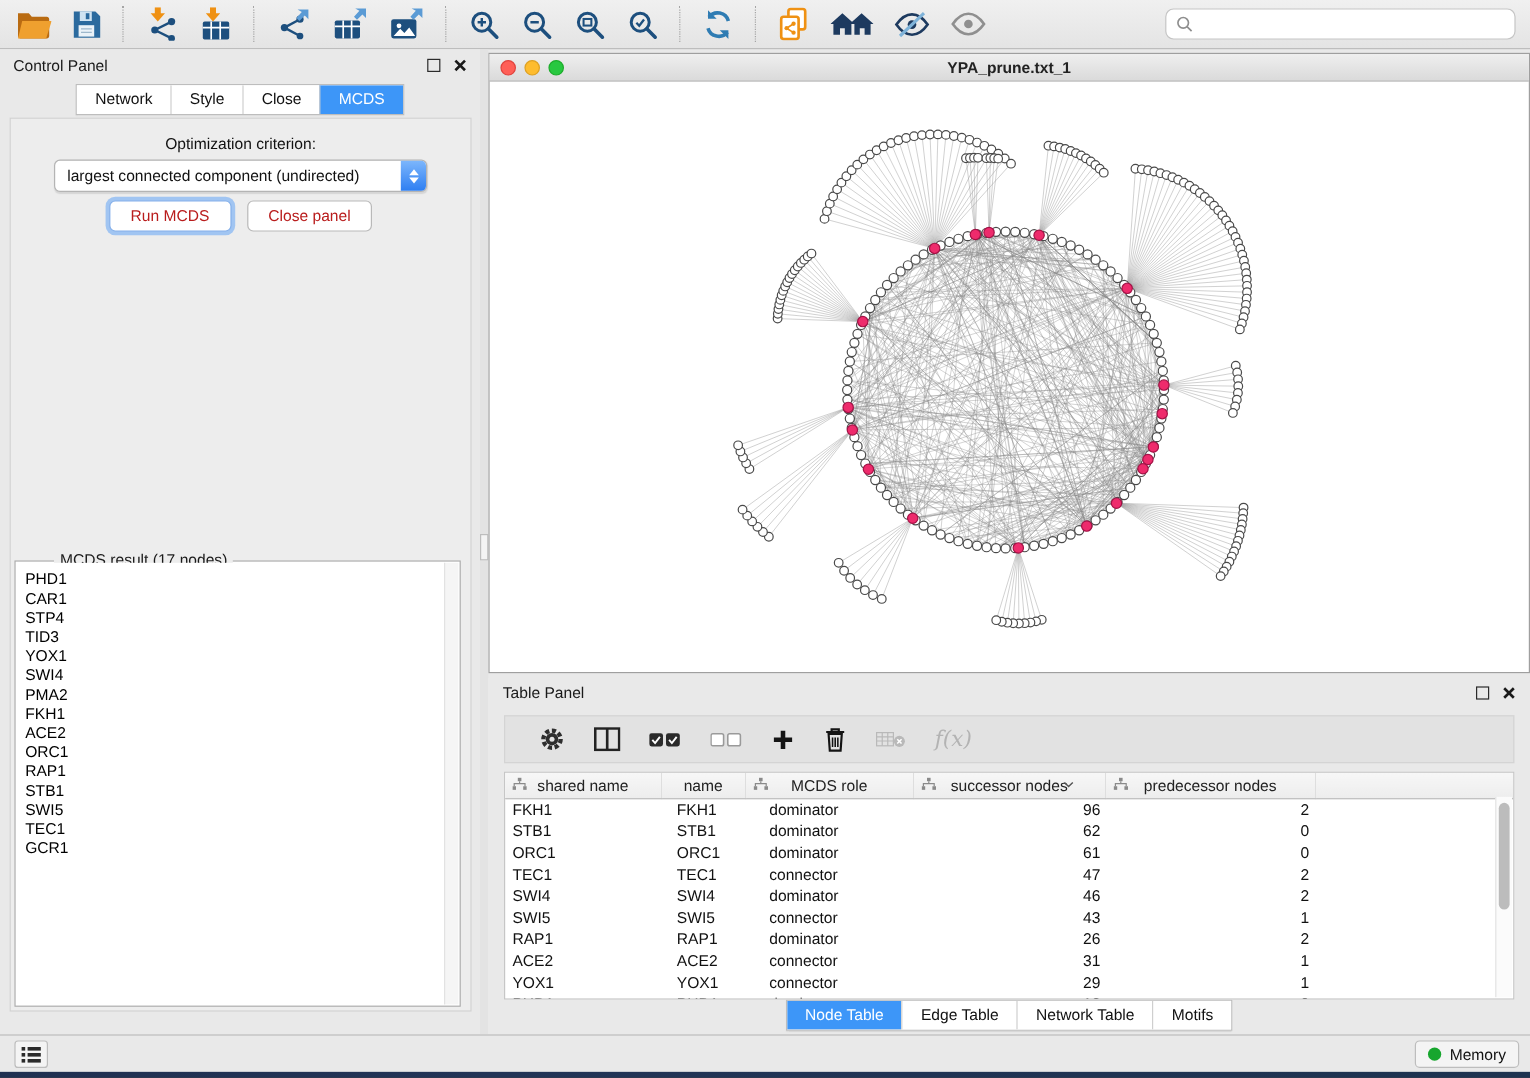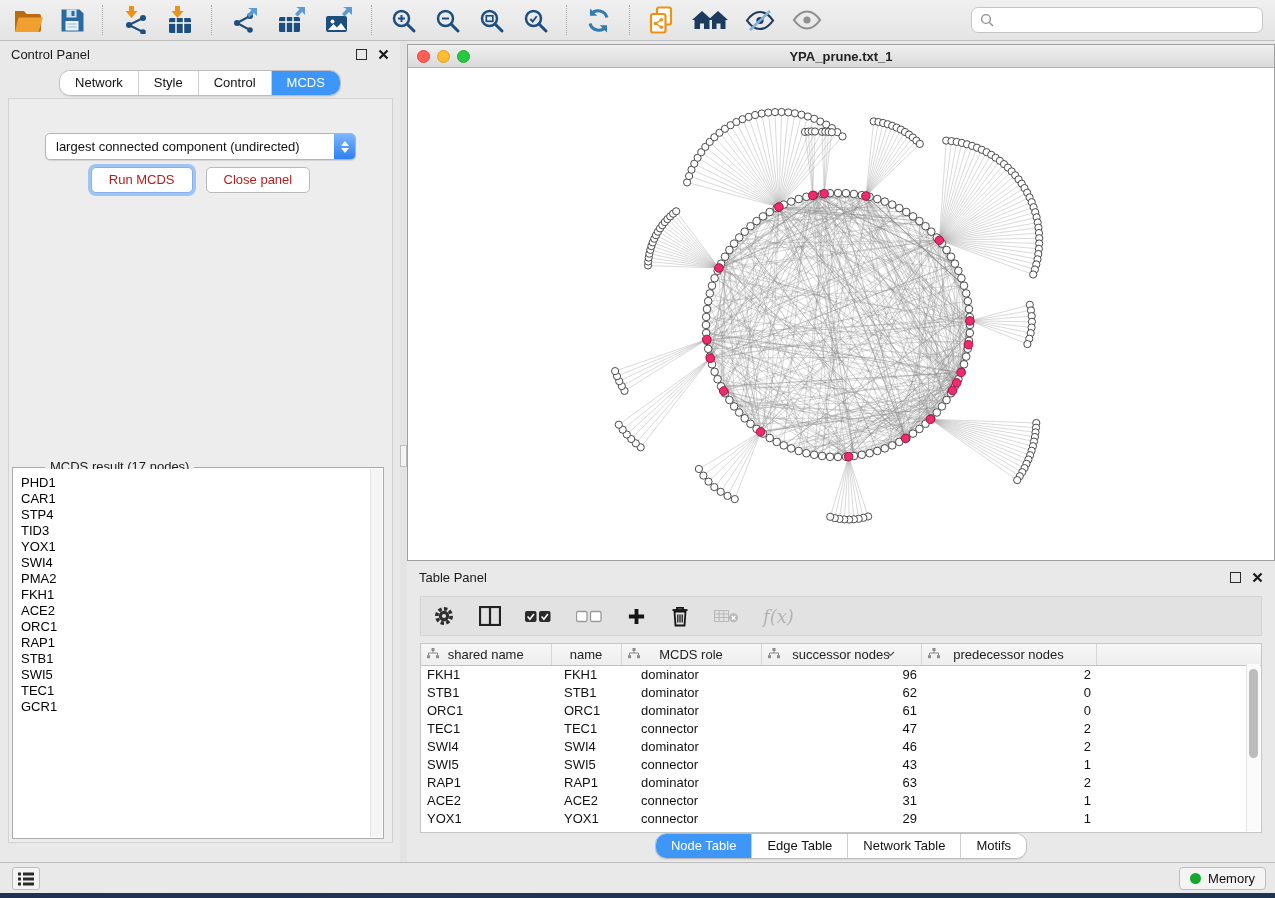--- a/index.html
+++ b/index.html
@@ -19,21 +19,21 @@
   
   .main{position:absolute;top:41px;left:0;right:0;height:821px;}
 
   
   .cpanel{position:absolute;left:0;top:0;width:400px;height:100%;background:#e9e9e9;}
   .cp-head{height:26px;display:flex;align-items:center;padding:0 11px;text-align:right;}
   .panel-title{font-size:13px;color:#1a1a1a;}
   .panel-icons{margin-left:auto;display:flex;gap:11px;align-items:center;}
   .float-ic{width:9px;height:9px;border:1.6px solid #2b2b2b;display:inline-block;}
   .cp-tabs-row{display:flex;justify-content:center;margin-top:3px;}
-  .seg{display:flex;border:1px solid #bdbdbd;border-radius:11px;overflow:hidden;background:#fff;box-shadow:0 1px 1px rgba(0,0,0,.07);}
+  .seg{display:flex;border:1px solid #bdbdbd;border-radius:0;overflow:hidden;background:#fff;box-shadow:0 1px 1px rgba(0,0,0,.07);}
   .seg .sbtn{padding:4px 15px;font-size:13px;color:#111;background:#fff;border-left:1px solid #cfcfcf;cursor:default;line-height:16px;}
   .seg .sbtn:first-child{border-left:none;}
   .seg .sbtn.active{background:#3d96f8;color:#fff;}
   .cp-body{position:absolute;left:8px;right:7px;top:57px;bottom:19px;background:#ededed;border:1px solid #d2d2d2;}
   .opt-label{position:absolute;left:0;right:0;top:13px;text-align:center;font-size:13px;color:#111;}
   .select{position:absolute;left:36px;right:36px;top:34px;height:25px;background:#fff;border:1px solid #b4b4b4;
     border-radius:5px;display:flex;align-items:center;font-size:13px;color:#111;padding-left:10px;box-shadow:0 1px 1px rgba(0,0,0,.1);}
   .select .cap{position:absolute;right:0;top:0;bottom:0;width:21px;border-radius:0 4px 4px 0;
     background:linear-gradient(#7cb6fc,#2e7ff2);display:flex;flex-direction:column;align-items:center;justify-content:center;gap:2px;}
   .cap .up{width:0;height:0;border-left:4px solid transparent;border-right:4px solid transparent;border-bottom:5px solid #fff;}
@@ -60,21 +60,21 @@
   .l-red{background:#ff5f57;border:1px solid #e0443e;}
   .l-yel{background:#febc2e;border:1px solid #dea123;}
   .l-grn{background:#28c840;border:1px solid #1dad2b;}
   .net-title .title{position:absolute;left:0;right:0;text-align:center;font-size:13px;font-weight:bold;color:#222;}
   #network-svg{position:absolute;left:0;top:22px;width:864px;height:493px;}
 
   
   .tablepanel{position:absolute;left:0;top:524px;right:0;bottom:0;background:#e9e9e9;}
   .tp-head{height:25px;display:flex;align-items:center;padding:0 12px;}
   .tp-toolbar{position:absolute;left:13px;right:13px;top:31px;height:40px;background:#e2e2e2;border:1px solid #d4d4d4;
-    box-sizing:border-box;display:flex;align-items:center;padding:0 12px;gap:24px;}
+    box-sizing:border-box;display:flex;align-items:center;padding:0 28px;gap:24px;}
   .tico{display:flex;align-items:center;justify-content:center;}
   .fx{font-family:"DejaVu Serif","Liberation Serif",serif;font-style:italic;font-size:18px;color:#b3b3b3;}
   .tp-table{position:absolute;left:13px;right:13px;top:78px;bottom:29px;background:#fff;border:1px solid #c6c6c6;overflow:hidden;}
   table.nt{border-collapse:collapse;table-layout:fixed;width:100%;font-size:13px;}
   table.nt th{height:19px;background:linear-gradient(#f7f7f7,#ededed);border-bottom:1px solid #c2c2c2;
     font-weight:normal;color:#222;position:relative;text-align:center;white-space:nowrap;overflow:hidden;}
   table.nt th.bordered{border-right:1px solid #d6d6d6;}
   .colic{position:absolute;left:6px;top:4px;}
   .sortic{position:absolute;right:26px;top:7px;}
   table.nt td{height:16px;line-height:16px;color:#111;white-space:nowrap;overflow:hidden;}
@@ -254,25 +254,26 @@
             <svg width="11" height="11" viewBox="0 0 11 11">
                   <path d="M1.5 1.5l8 8M9.5 1.5l-8 8" stroke="#1a1a1a" stroke-width="2.2"></path>
                 </svg>
           </span>
         </span>
       </div>
       <div class="cp-tabs-row">
         <div class="seg" id="cp-tabs">
               <div class="sbtn">Network</div>
               <div class="sbtn">Style</div>
-              <div class="sbtn">Control</div>
+              <div class="sbtn">Close</div>
               <div class="sbtn active">MCDS</div>
             </div>
       </div>
       <div class="cp-body">
+        <div class="opt-label">Optimization criterion:</div>
         <div class="select">
           <span>largest connected component (undirected)</span>
           <span class="cap">
                 <span class="up"></span>
                 <span class="dn"></span>
               </span>
         </div>
         <div class="btn-row">
           <button class="push focused">Run MCDS</button>
           <button class="push">Close panel</button>
@@ -1359,21 +1360,21 @@
                     <td class="c1">SWI5</td>
                     <td class="c2">connector</td>
                     <td class="c3">43</td>
                     <td class="c4">1</td>
                     <td></td>
                   </tr>
                   <tr>
                     <td class="c0">RAP1</td>
                     <td class="c1">RAP1</td>
                     <td class="c2">dominator</td>
-                    <td class="c3">63</td>
+                    <td class="c3">26</td>
                     <td class="c4">2</td>
                     <td></td>
                   </tr>
                   <tr>
                     <td class="c0">ACE2</td>
                     <td class="c1">ACE2</td>
                     <td class="c2">connector</td>
                     <td class="c3">31</td>
                     <td class="c4">1</td>
                     <td></td>

